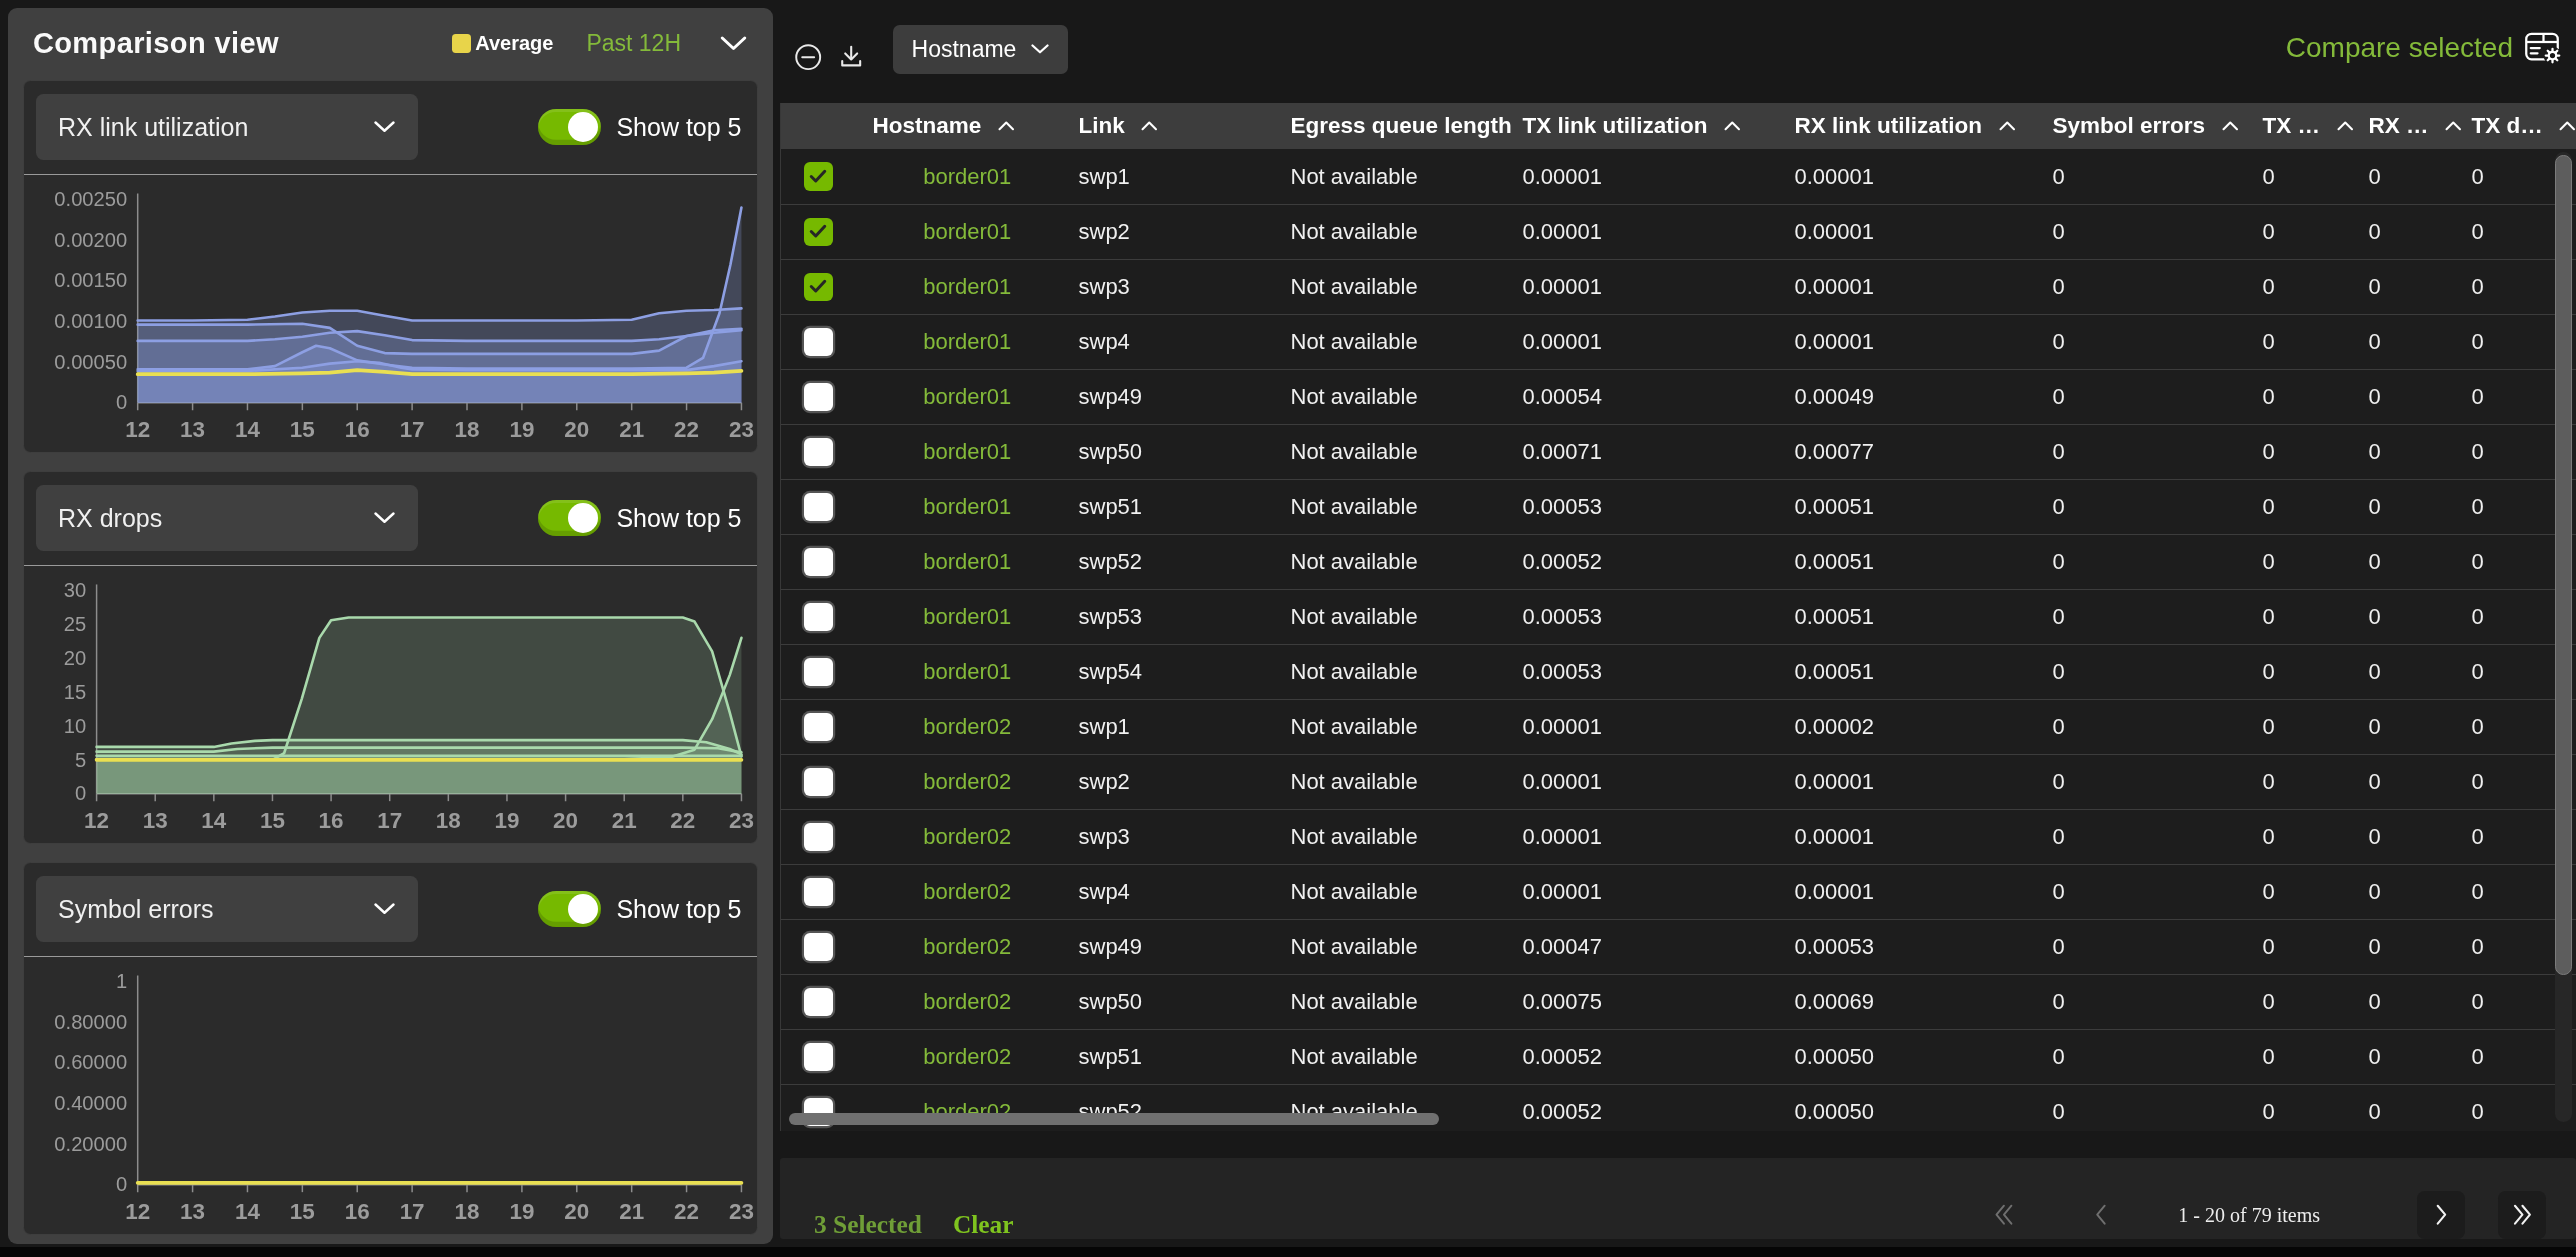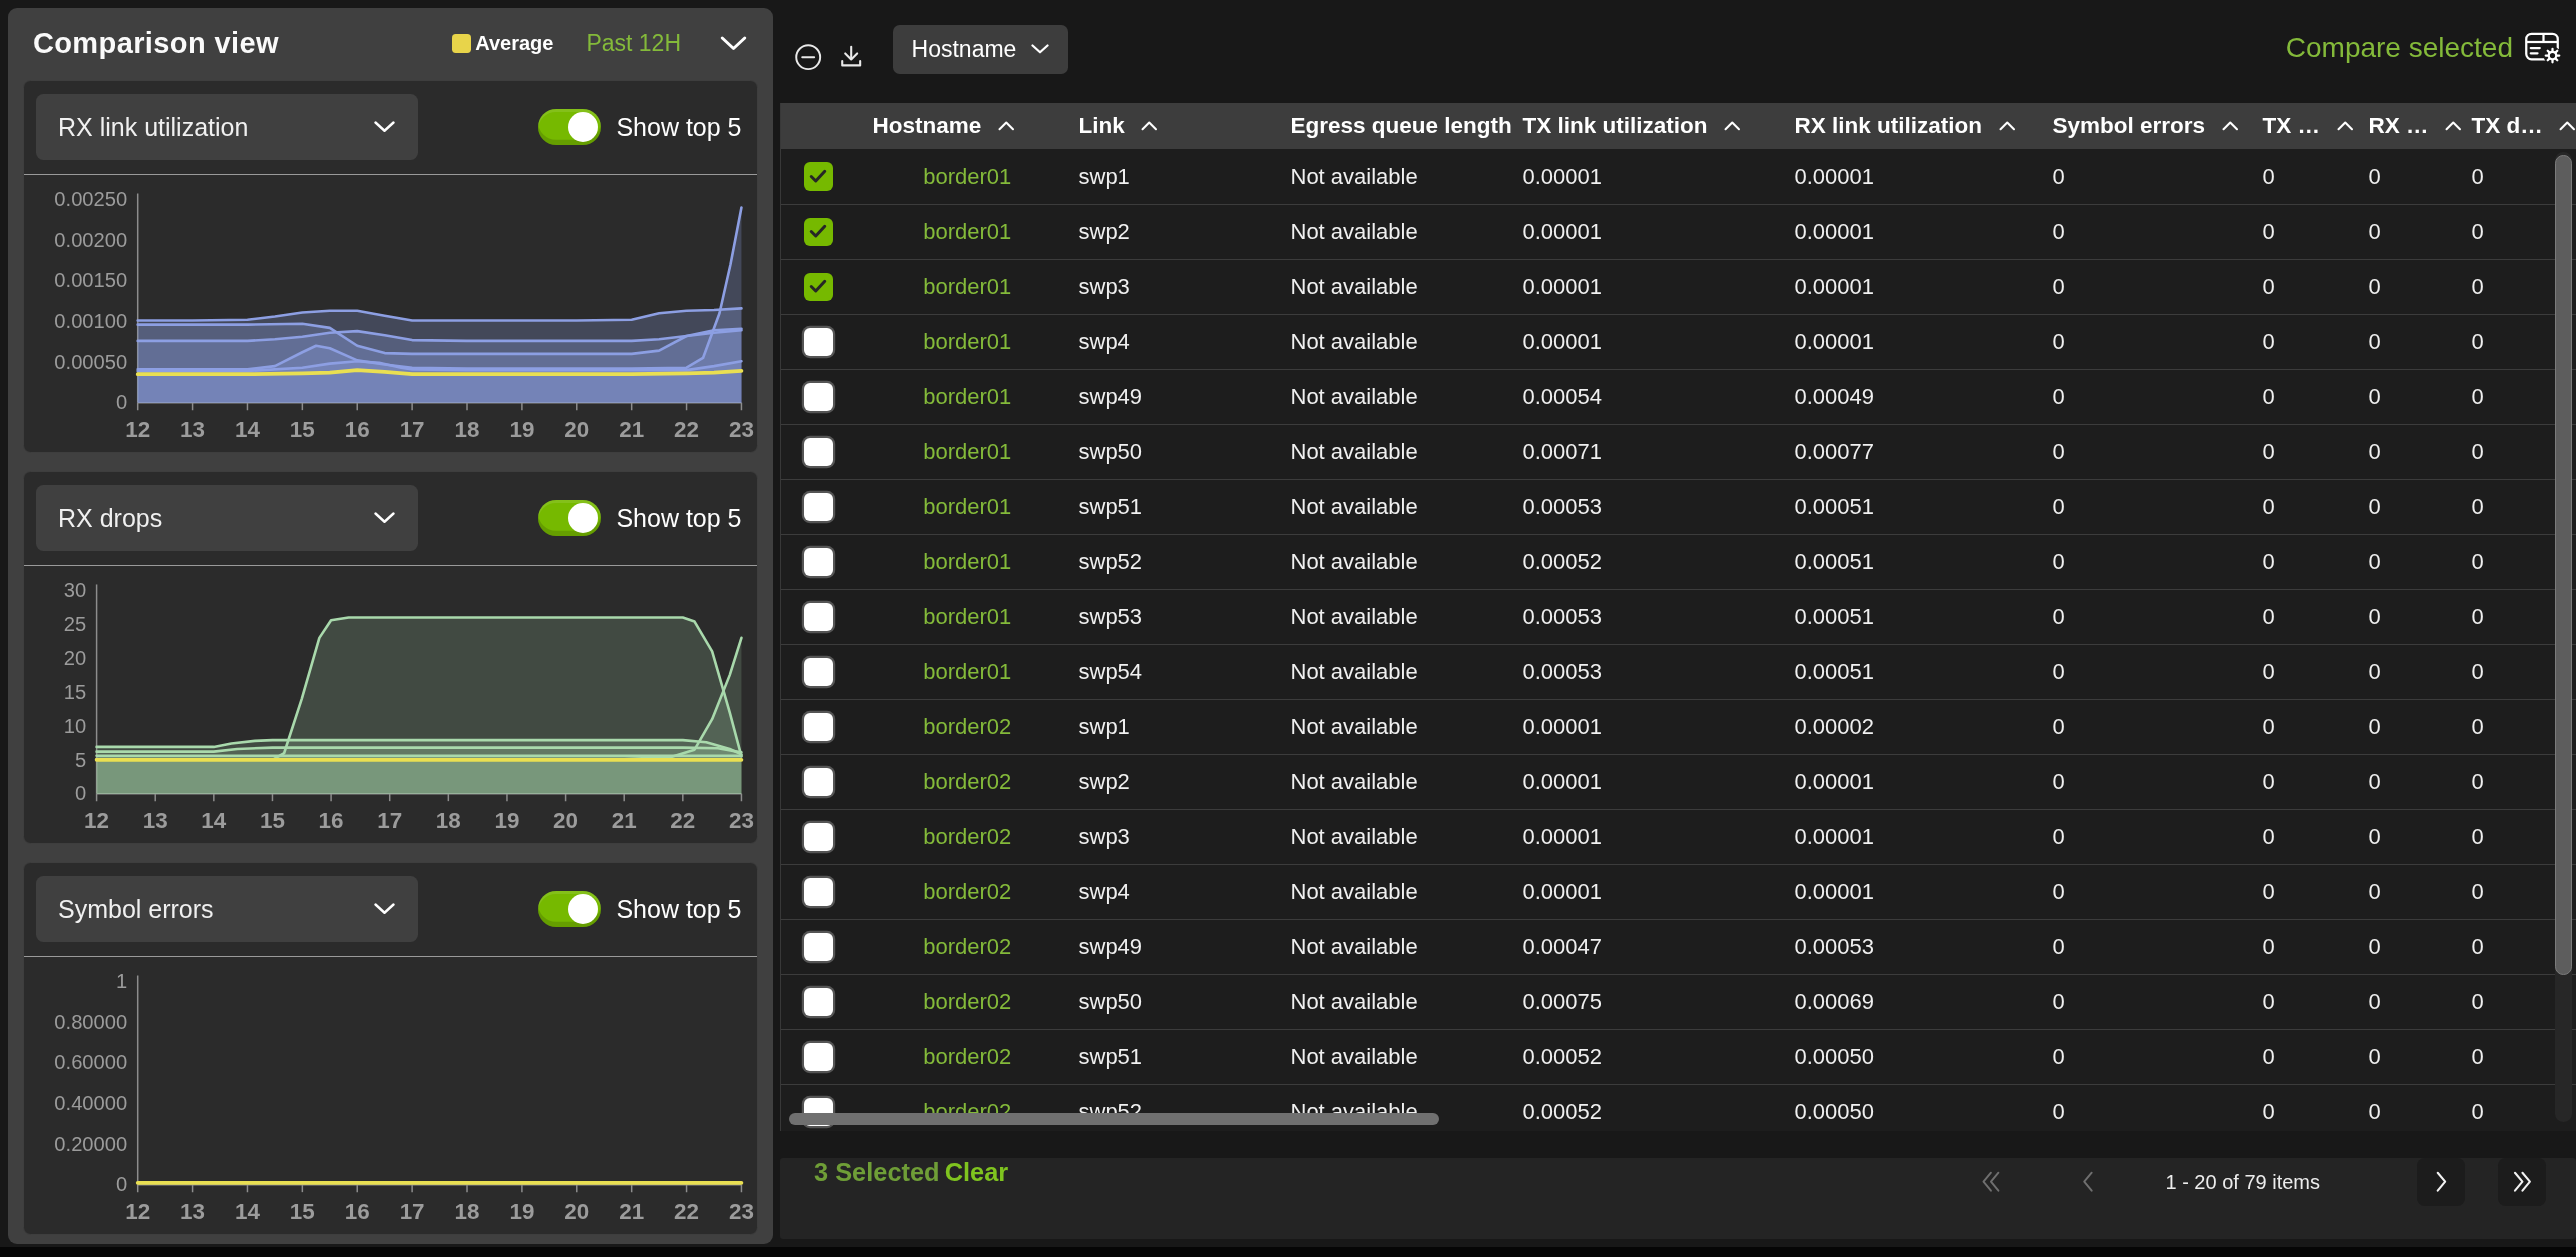--- a/index.html
+++ b/index.html
@@ -64,23 +64,23 @@
   .host { color:#84ba3a; cursor:pointer;text-align:center; }
   .vscroll-track { position:absolute; right:4.5px; top:49px; width:16.5px; height:970px;
     background:#272727; border-radius:8.2px; }
   .vscroll-thumb { position:absolute; right:4.5px; top:52px; width:16.5px; height:820px;
     background:#5d5d5d; border:1.5px solid #7b7b7b; border-radius:8.2px; cursor:pointer; }
   .hscroll-thumb { position:absolute; left:7.5px; bottom:6px; width:650px; height:12px;
     background:#707070; border-radius:6px; cursor:pointer; }
 
   
   .footer { position:absolute; left:780px; top:1158px; width:1796px; height:81px;
-    background:#242424; border-radius:3px; display:flex; align-items:flex-start; }
+    background:#242424; border-radius:3px; display:flex; align-items:flex-end;font-family:Liberation Serif, serif; }
   .sel-label { color:#6f9e37; font-size:25.4px; font-weight:600; margin-left:34px; }
-  .clear-btn { color:#7fc41f; font-size:25.4px; font-weight:600; margin-left:5px; background:none; border:none;
+  .clear-btn { color:#7fc41f; font-size:25.4px; font-weight:600; margin-left:31px; background:none; border:none;
     font-family:inherit; cursor:pointer; }
   .pagination { margin-left:auto; display:flex; align-items:center; margin-right:30px; }
   .pg-icon { background:none; border:none; cursor:pointer; }
   .pg-prev { margin-left:72px; }
   .pg-label { color:#ededed; font-size:20px; font-weight:500; margin:0 64px; white-space:nowrap; }
   .pg-btn { width:48px; height:48px; background:#1c1c1c; border:none; border-radius:7.5px;
     display:flex; align-items:center; justify-content:center; margin-left:33px; cursor:pointer; }
   .bottom-strip { position:absolute; left:0; bottom:0; width:100%; height:10.5px; background:#060606; }
 </style>
 </head>

